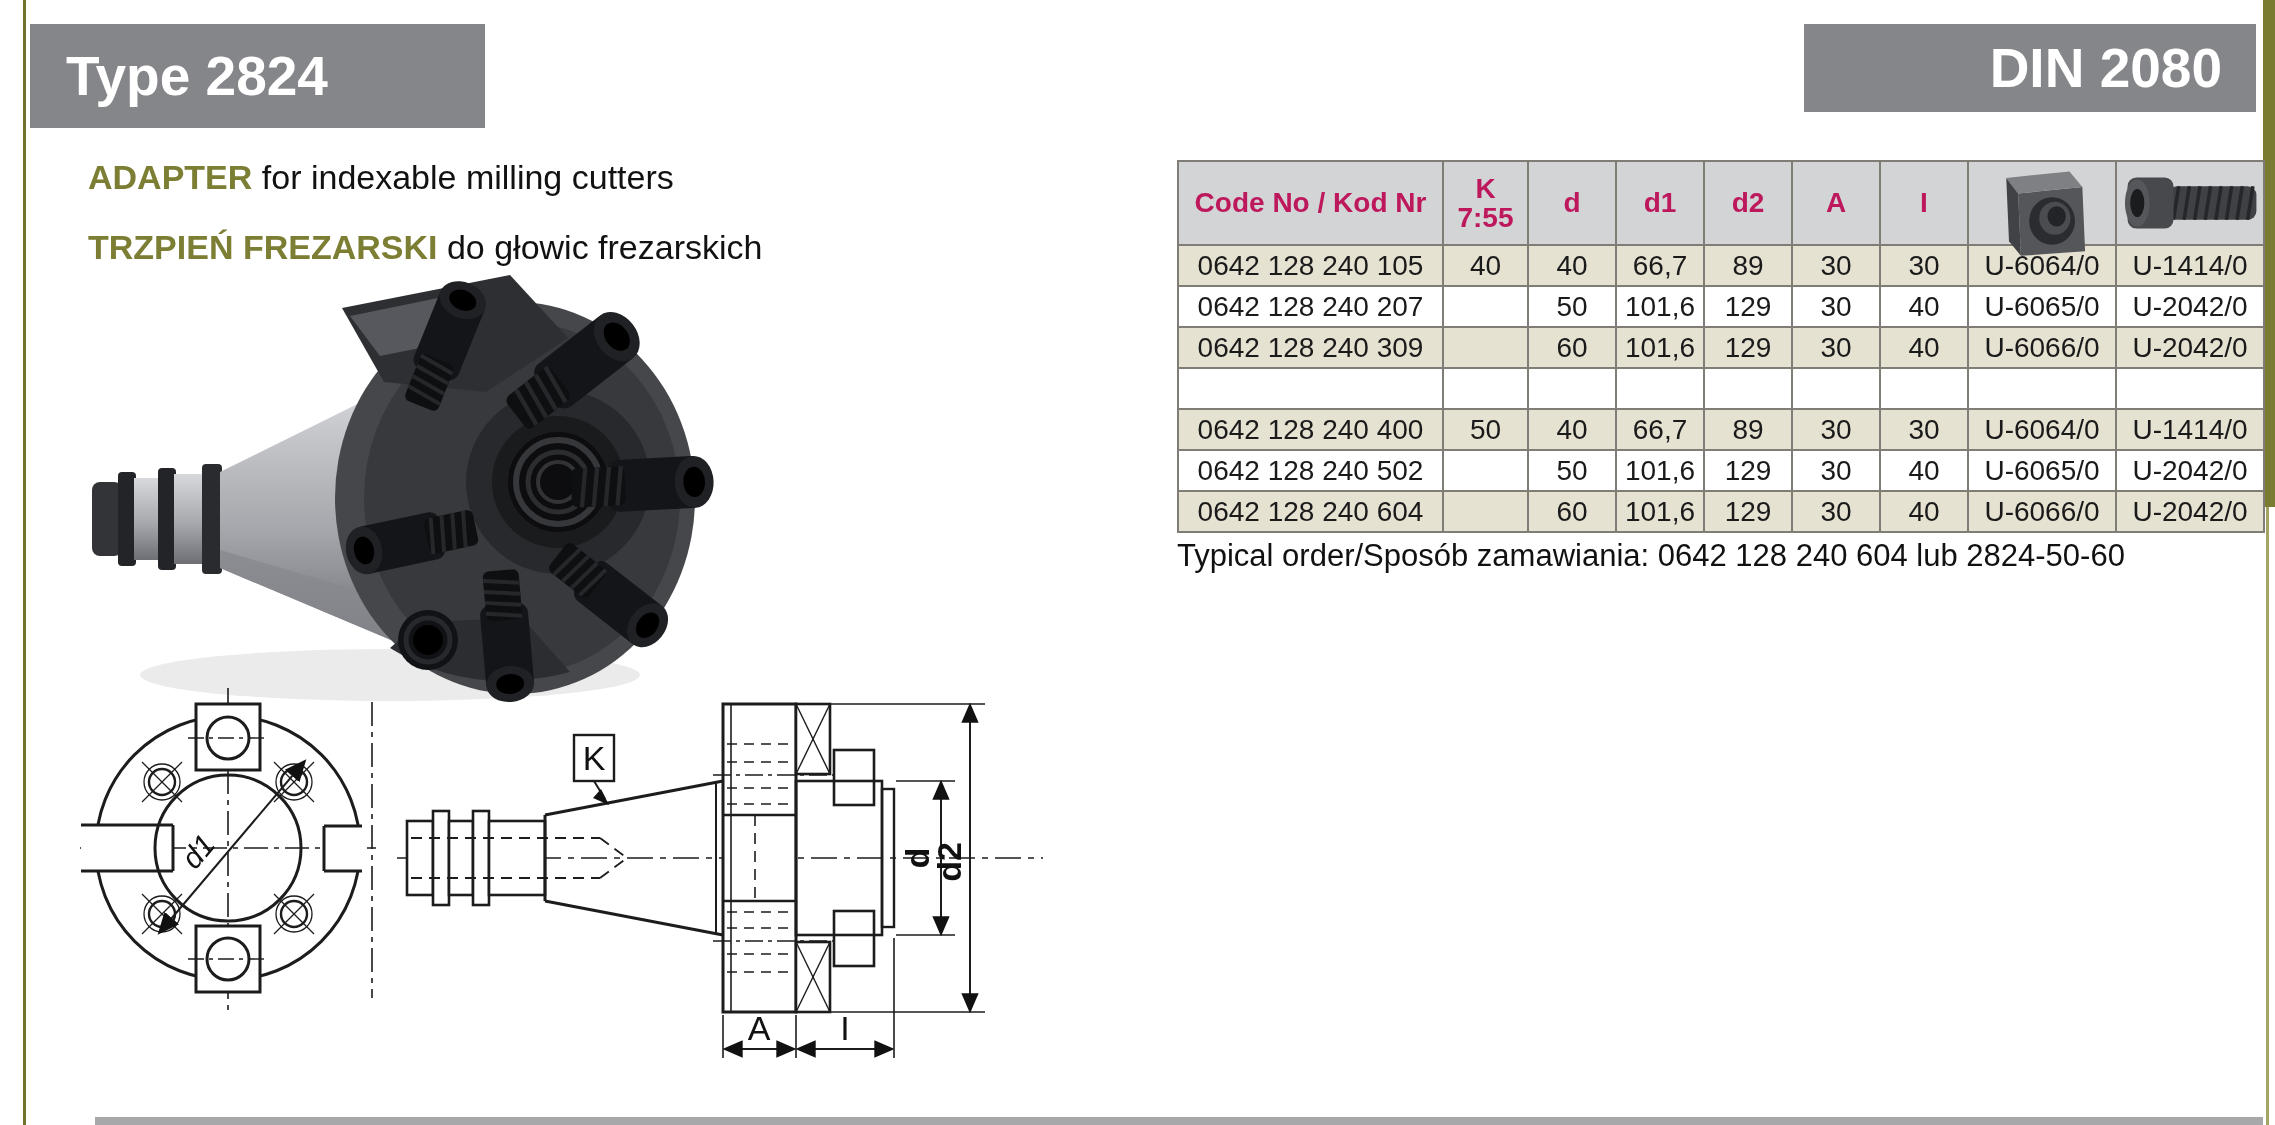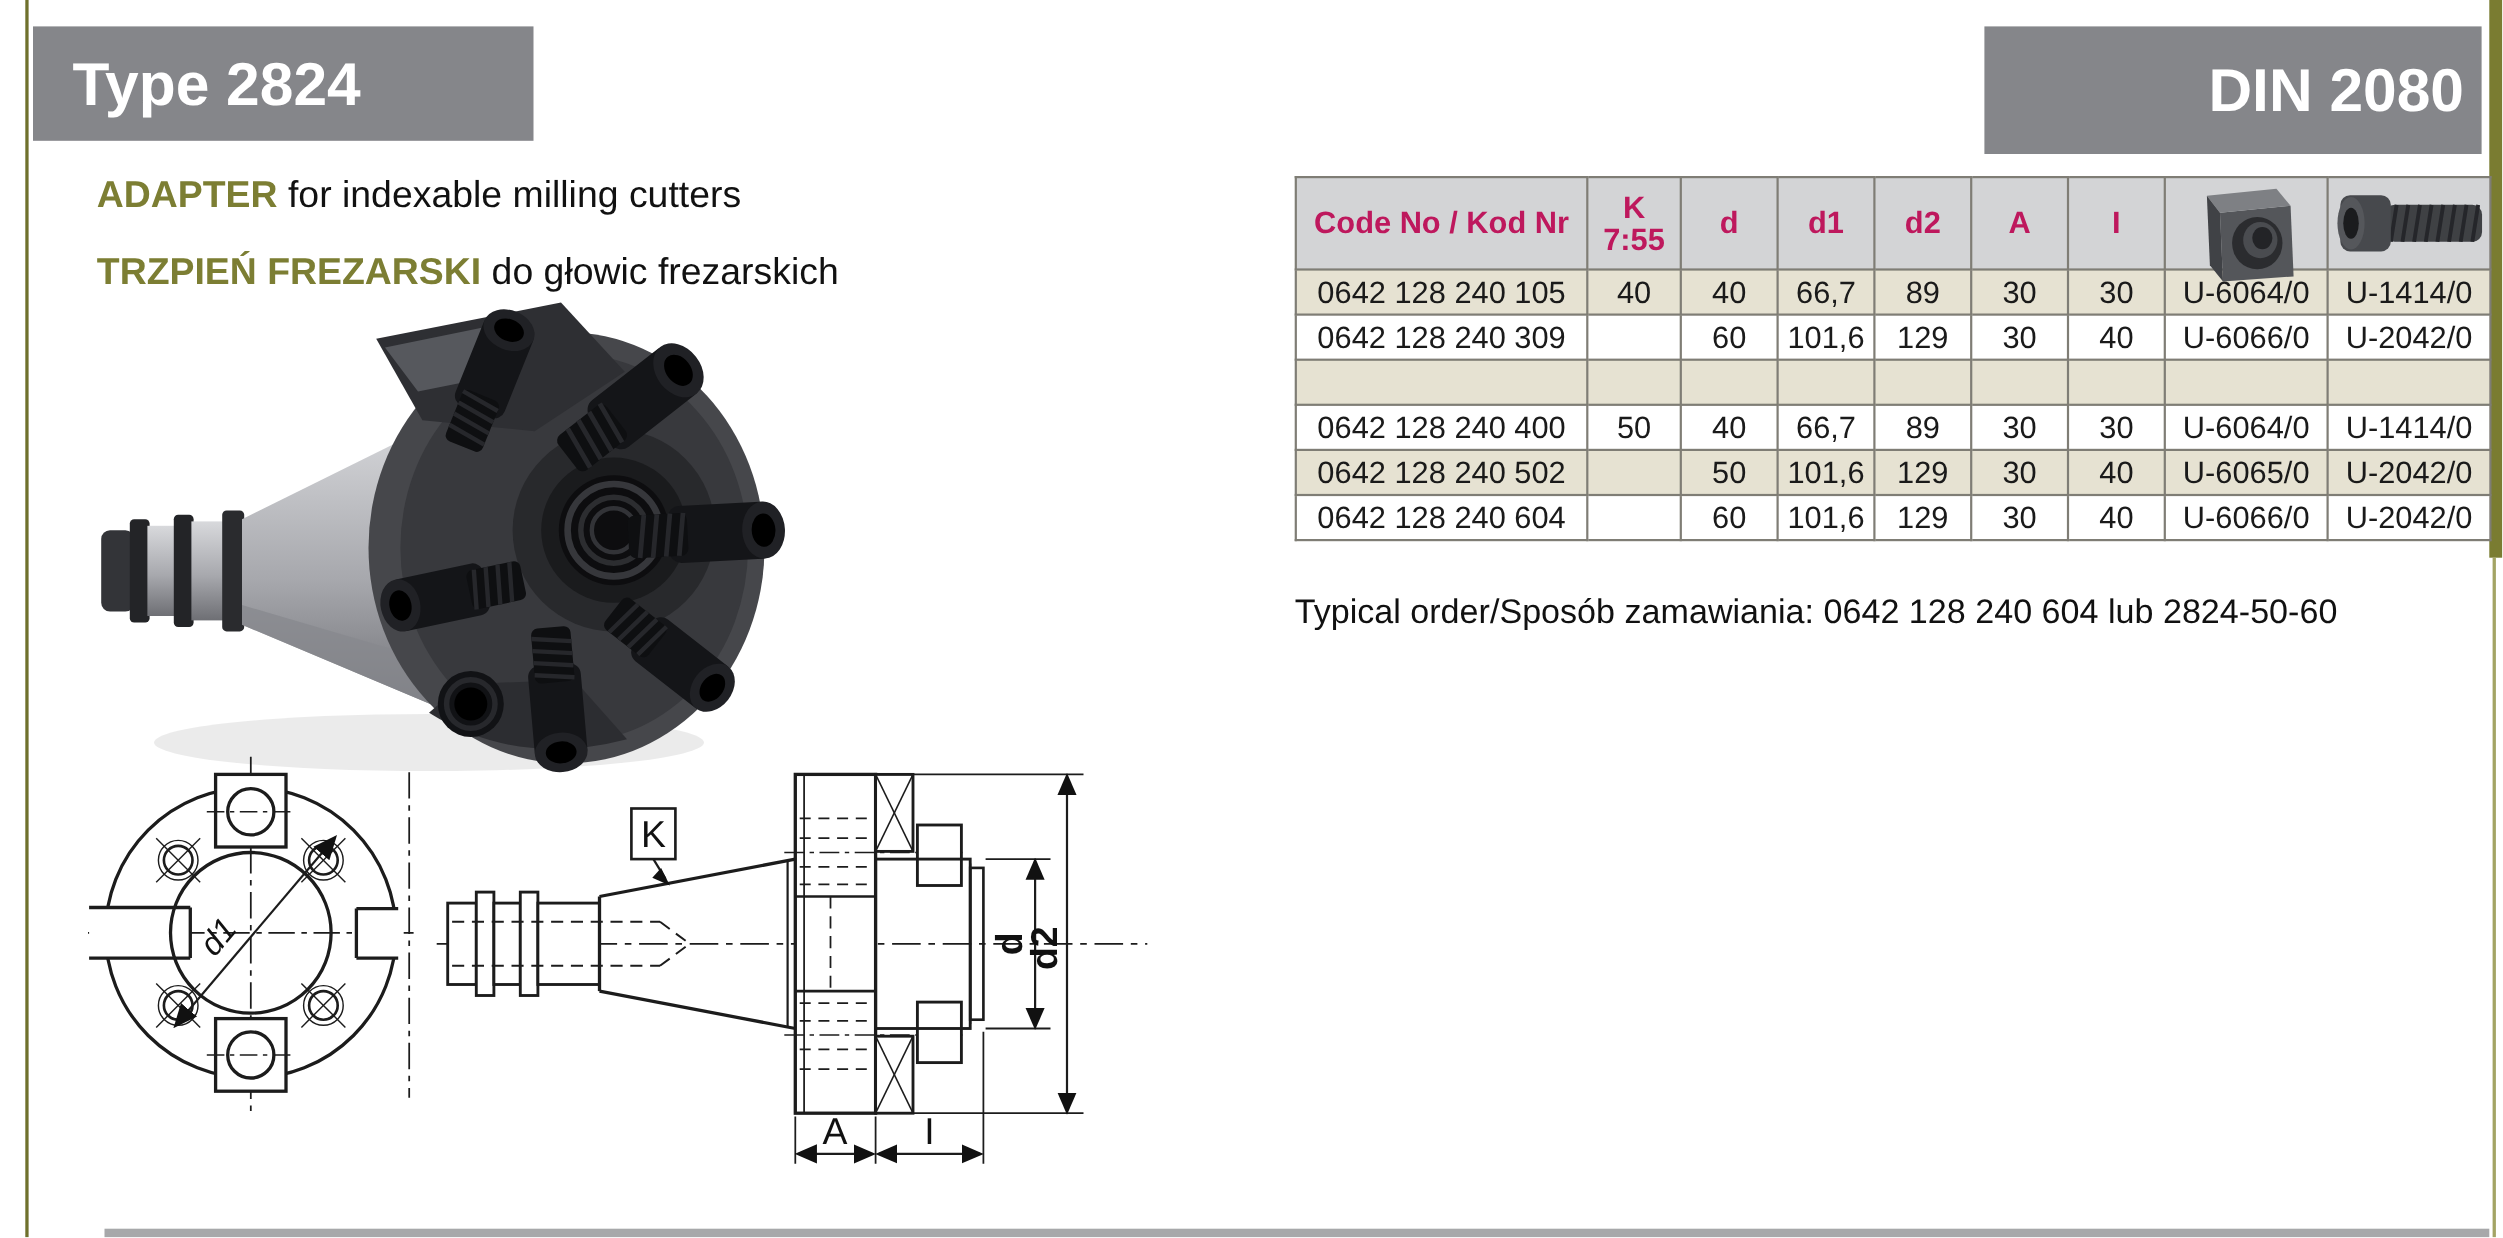--- a/index.html
+++ b/index.html
@@ -10,22 +10,22 @@
   
   #left-rule{left:23px;top:0;width:3px;height:1125px;background:#6f712d;}
   #right-accent-bar{left:2263px;top:0;width:12px;height:507px;background:#7a7c31;}
   #right-rule{left:2266px;top:507px;width:3px;height:618px;background:#a3a464;}
   #bottom-rule{left:95px;top:1117px;width:2168px;height:8px;background:#a7a8aa;}
 
   
   .banner{background:#85868a;color:#ffffff;font-weight:bold;font-size:55px;
           display:flex;align-items:center;}
   #type-banner{left:30px;top:24px;width:455px;height:104px;padding-left:36px;box-sizing:border-box;}
-  #din-banner{left:1804px;top:24px;width:452px;height:116px;justify-content:flex-end;
-              padding-right:16px;box-sizing:border-box;}
+  #din-banner{left:1804px;top:24px;width:452px;height:88px;justify-content:flex-end;
+              padding-right:34px;box-sizing:border-box;}
 
   
   .desc{left:88px;font-size:34px;white-space:nowrap;}
   #desc-en{top:158px;}
   #desc-pl{top:228px;}
   .desc b{color:#7c7e33;font-weight:bold;}
 
   
   #table-wrap{left:1177px;top:160px;}
   table{border-collapse:collapse;table-layout:fixed;width:1086px;}
@@ -319,20 +319,31 @@
           <td>40</td>
           <td>40</td>
           <td>66,7</td>
           <td>89</td>
           <td>30</td>
           <td>30</td>
           <td>U-6064/0</td>
           <td>U-1414/0</td>
         </tr>
         <tr>
+          <td>0642 128 240 207</td>
+          <td></td>
+          <td>50</td>
+          <td>101,6</td>
+          <td>129</td>
+          <td>30</td>
+          <td>40</td>
+          <td>U-6065/0</td>
+          <td>U-2042/0</td>
+        </tr>
+        <tr>
           <td>0642 128 240 309</td>
           <td></td>
           <td>60</td>
           <td>101,6</td>
           <td>129</td>
           <td>30</td>
           <td>40</td>
           <td>U-6066/0</td>
           <td>U-2042/0</td>
         </tr>

